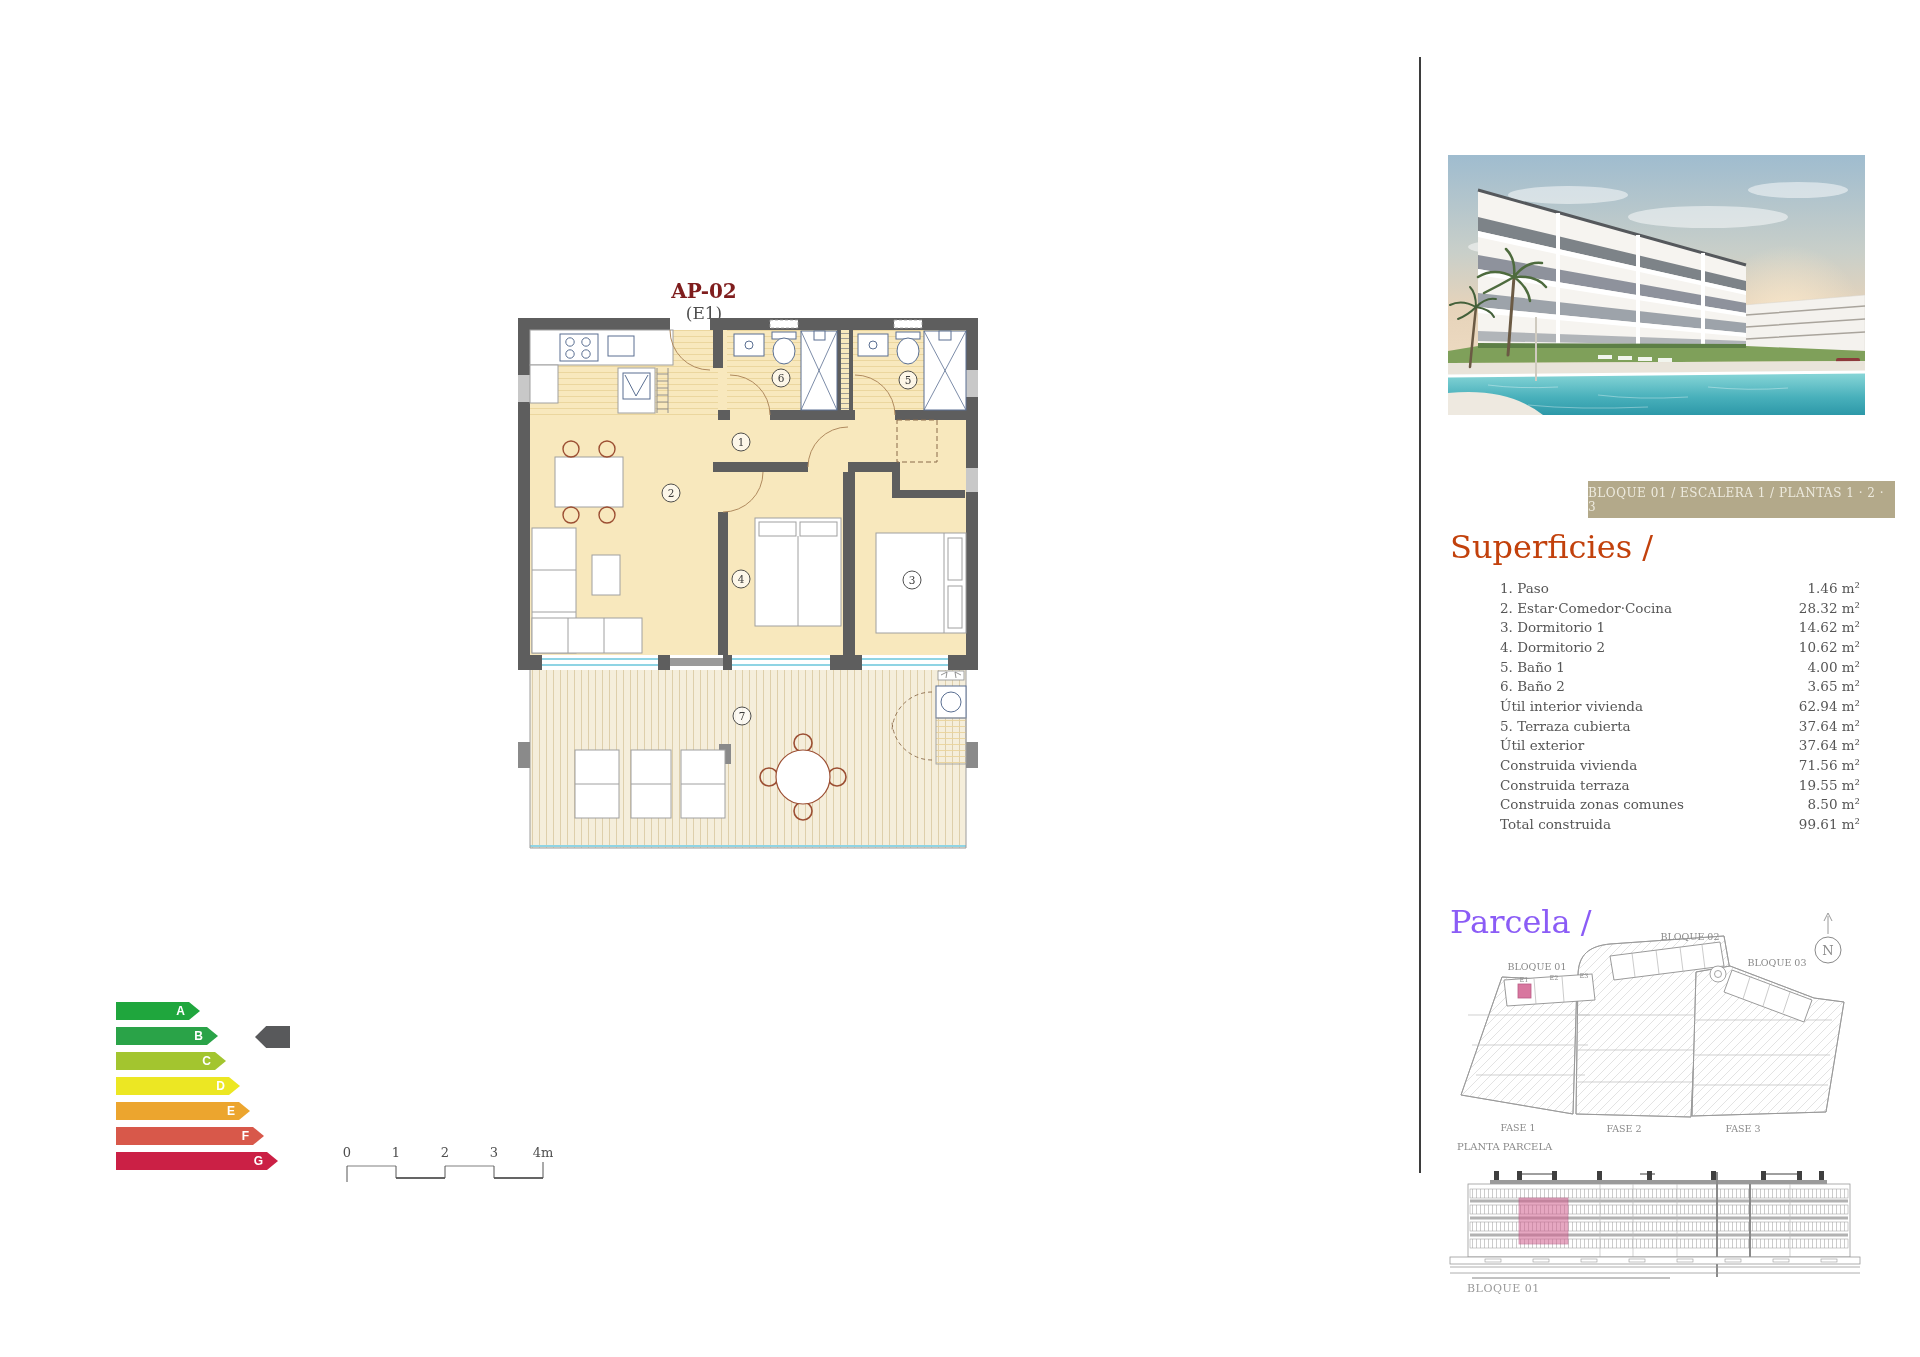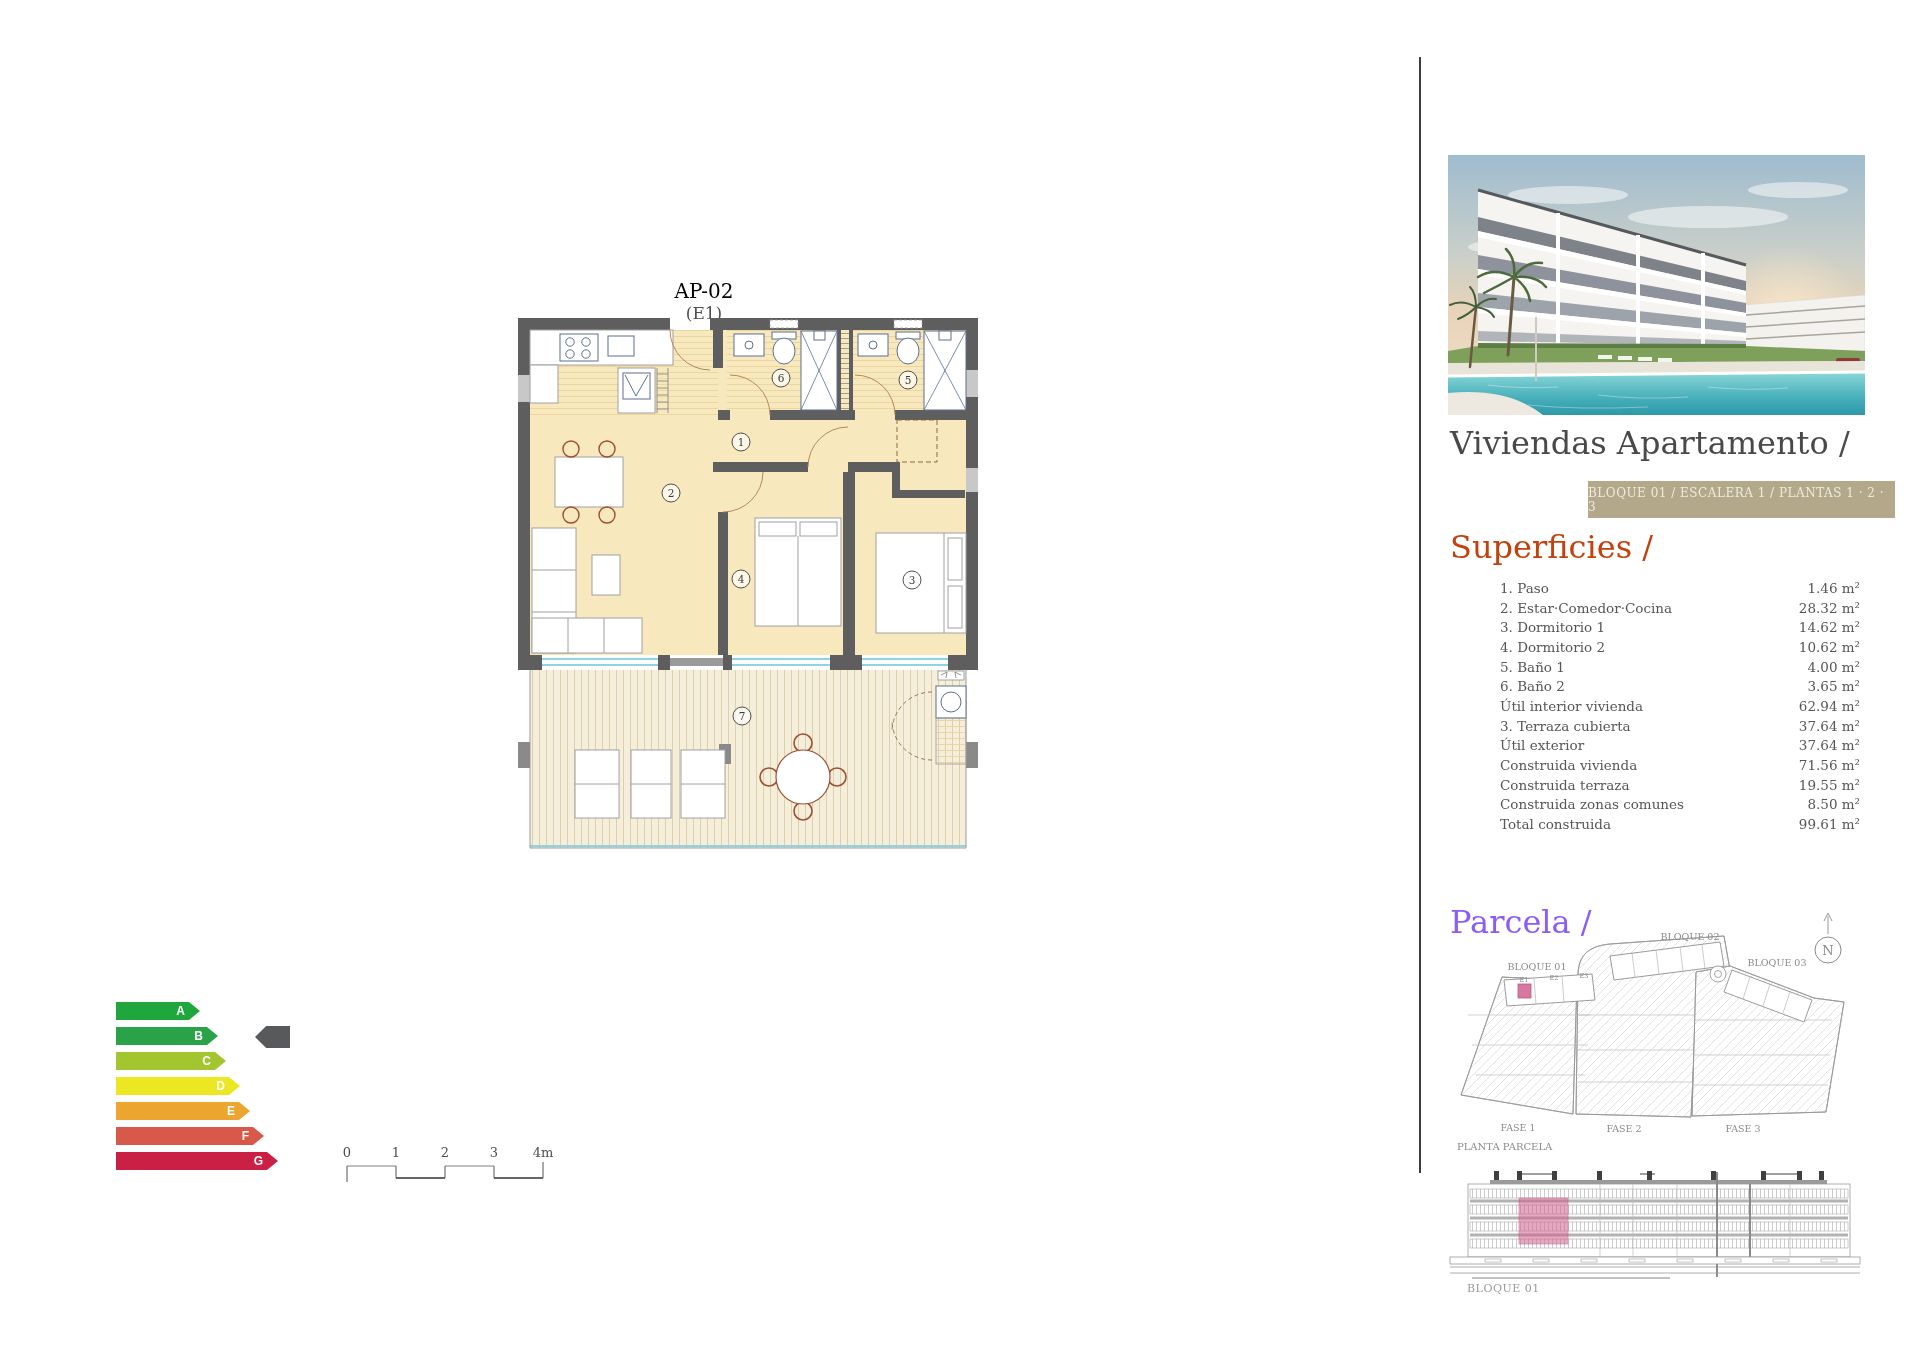--- a/index.html
+++ b/index.html
@@ -1,21 +1,21 @@
 <!DOCTYPE html>
 <html><head>
 <meta charset="utf-8">
 <style>
   html,body{margin:0;padding:0;background:#e8e8e8;}
   .page{position:relative;width:1920px;height:1357px;background:#ffffff;overflow:hidden;
         font-family:"DejaVu Serif",serif;color:#4e4e4e;}
   .abs{position:absolute;}
   
   .plan-title{left:518px;top:279px;width:372px;text-align:center;line-height:1.2;}
-  .plan-title .t1{font-size:20px;color:#000000;}
+  .plan-title .t1{font-size:20px;color:#7f1d1d;font-weight:bold;}
   .plan-title .t2{font-size:17px;color:#4e4e4e;}
   
   .energy{left:116px;top:1002px;width:210px;height:180px;}
   .e-row{height:18px;margin-bottom:7px;display:flex;align-items:center;justify-content:flex-end;
          padding-right:15px;box-sizing:border-box;color:#fff;
          font:bold 12px "Liberation Sans",sans-serif;
          clip-path:polygon(0 0,calc(100% - 11px) 0,100% 50%,calc(100% - 11px) 100%,0 100%);}
   .e-marker{position:absolute;left:139px;top:24px;width:35px;height:22px;
             clip-path:polygon(32% 0,100% 0,100% 100%,32% 100%,0 50%);}
   
@@ -372,21 +372,20 @@
         <path d="M66,122 q-20,-10 -36,0 M66,122 q2,-18 -8,-28 M66,122 q12,-16 28,-14 M66,122 q22,-2 32,10 M66,122 q-14,8 -30,16 M66,122 q14,10 16,24"></path>
       </g>
       <path d="M22,212 Q25,180 28,152" stroke="#6b5a44" stroke-width="2.5" fill="none"></path>
       <g stroke="#44603a" stroke-width="2" fill="none">
         <path d="M28,152 q-14,-8 -26,-2 M28,152 q0,-14 -6,-20 M28,152 q10,-10 20,-8 M28,152 q14,2 18,10 M28,152 q-8,8 -18,12"></path>
       </g>
     </g>
     <path d="M88,226 V162" stroke="#cfcabf" stroke-width="2"></path>
   </svg>
 
-  <div class="abs panel-title">Viviendas Apartamento /</div>
   <div class="abs badge" id="badge" style="background: rgb(179, 169, 138);">BLOQUE 01  / ESCALERA 1 / PLANTAS 1 · 2 · 3</div>
 
   <div class="abs sup-heading">Superficies /</div>
   <div class="abs sup-rows">
     <div class="sup-row">
         <span>1. Paso</span>
         <span>1.46 m²</span>
       </div>
     <div class="sup-row">
         <span>2. Estar·Comedor·Cocina</span>
@@ -406,21 +405,21 @@
       </div>
     <div class="sup-row">
         <span>6. Baño 2</span>
         <span>3.65 m²</span>
       </div>
     <div class="sup-row">
         <span>Útil interior vivienda</span>
         <span>62.94 m²</span>
       </div>
     <div class="sup-row">
-        <span>3. Terraza cubierta</span>
+        <span>5. Terraza cubierta</span>
         <span>37.64 m²</span>
       </div>
     <div class="sup-row">
         <span>Útil exterior</span>
         <span>37.64 m²</span>
       </div>
     <div class="sup-row">
         <span>Construida vivienda</span>
         <span>71.56 m²</span>
       </div>

